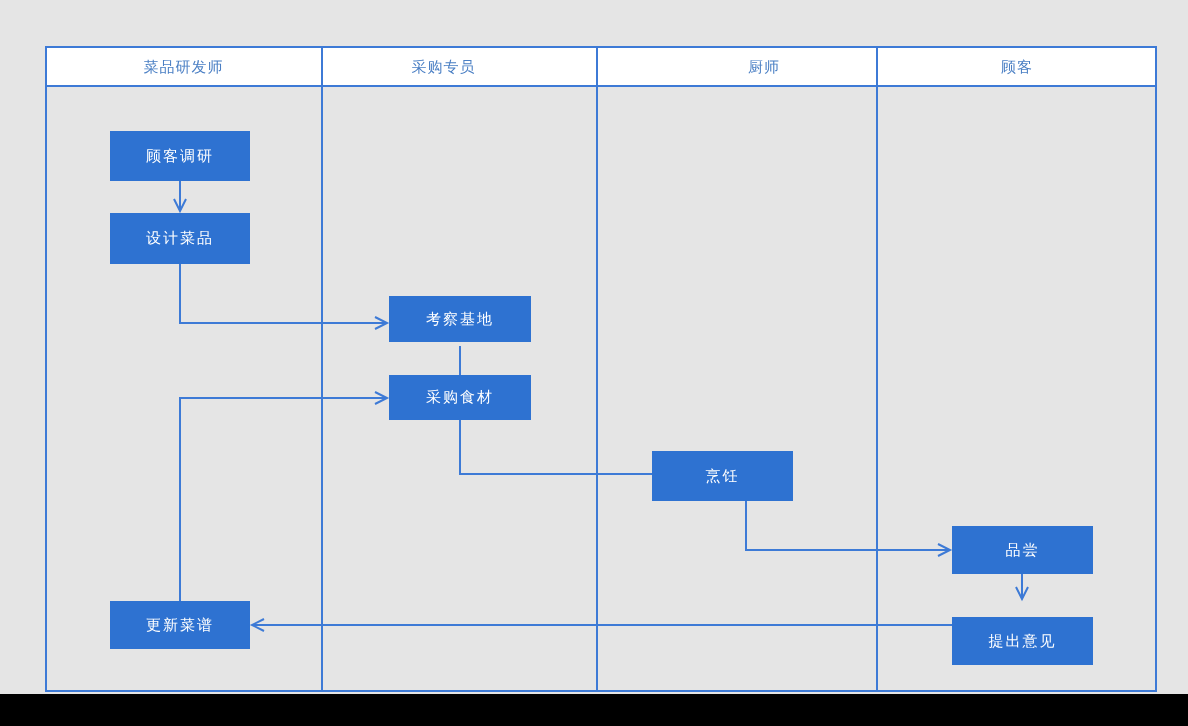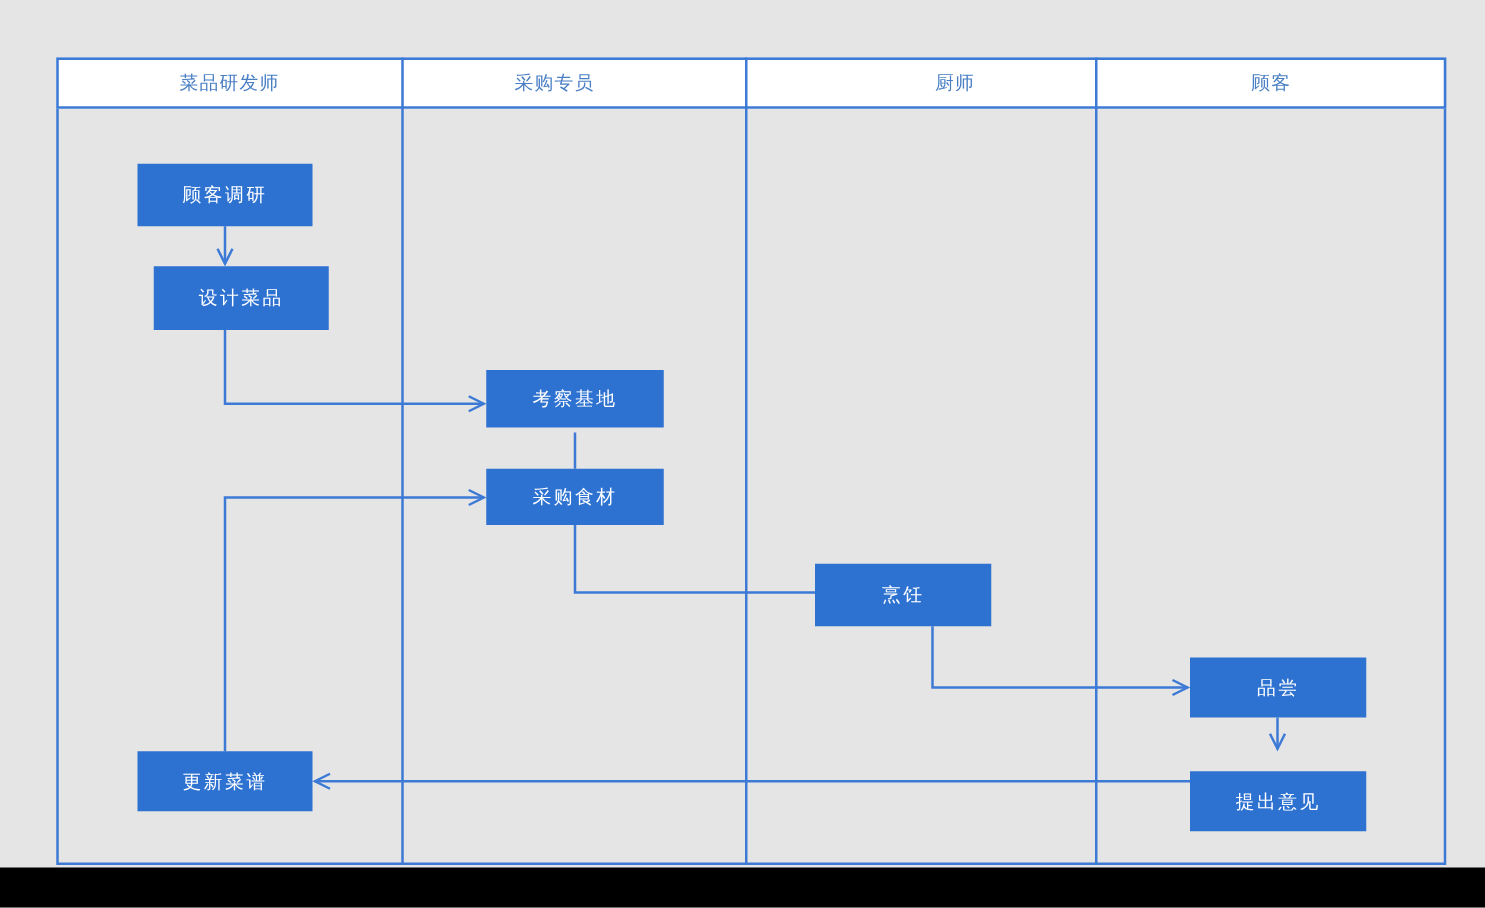--- a/index.html
+++ b/index.html
@@ -39,21 +39,21 @@
   .ld-2{left:596px;}
   .ld-3{left:876px;}
 
   
   .node{
     position:absolute;background:#2e72d1;color:#ffffff;
     display:flex;align-items:center;justify-content:center;
     font-size:15px;letter-spacing:2px;box-sizing:border-box;
   }
   .n-customer-research{left:110px;top:131px;width:140px;height:50px;}
-  .n-design-dishes   {left:110px;top:213px;width:140px;height:51px;margin-left:13px;}
+  .n-design-dishes   {left:110px;top:213px;width:140px;height:51px;}
   .n-inspect-base    {left:389px;top:296px;width:142px;height:46px;}
   .n-purchase-ingredients{left:389px;top:375px;width:142px;height:45px;}
   .n-cooking         {left:652px;top:451px;width:141px;height:50px;text-align:right;}
   .n-tasting         {left:952px;top:526px;width:141px;height:48px;}
   .n-give-feedback   {left:952px;top:601px;width:141px;height:48px;margin-top:16px;}
   .n-update-recipes  {left:110px;top:601px;width:140px;height:48px;}
 
   
   svg.connectors{
     position:absolute;left:0;top:0;width:1188px;height:726px;

